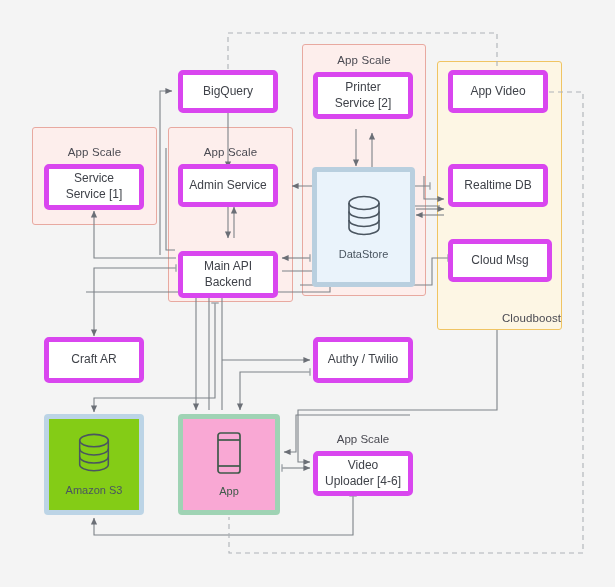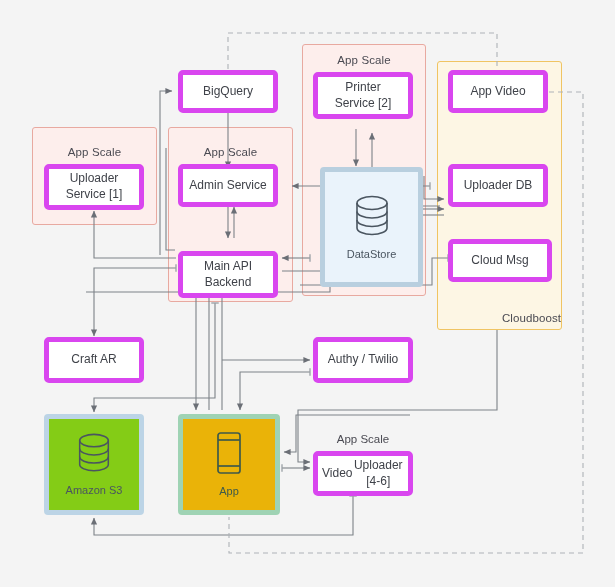--- a/index.html
+++ b/index.html
@@ -54,21 +54,21 @@
   }
   .node.big{
     border-radius:4px;
     flex-direction:column;
     justify-content:center;
     gap:4px;
     font-size:11px;
   }
   .node.store{ background:#eaf3fb; border-color:#b9cfdf; color:#4a5560;}
   .node.s3{ background:#84cc16; border-color:#bcd4e6; color:#4a5560;}
-  .node.app{ background:#eab308; border-color:#9fd3b4; color:#3f5a4a;}
+  .node.app{ background:#f9a8d4; border-color:#9fd3b4; color:#3f5a4a;}
   .icon{display:block;}
 </style>
 </head>
 <body>
 
 <div id="canvas">
 
   <div class="group" style="left:32px;top:127px;width:123px;height:96px;">
     <div class="group-label" style="top:18px;">App Scale</div>
   </div>
@@ -147,53 +147,53 @@
 
       <path d="M228,69 L228,33 L497,33 L497,69"></path>
 
       <path d="M549,92 L583,92 L583,553 L229,553 L229,517"></path>
     </g>
   </svg>
 
   <div class="node" style="left:178px;top:70px;width:100px;height:43px;">BigQuery</div>
 
   <div class="node" style="left:44px;top:164px;width:100px;height:46px;flex-direction:column;">
-    <span>Uploader</span>
+    <span>Service</span>
     <span>Service [1]</span>
   </div>
 
   <div class="node" style="left:178px;top:164px;width:100px;height:43px;">Admin Service</div>
 
   <div class="node" style="left:178px;top:239px;width:100px;height:47px;flex-direction:column;margin-top:12px;">
     <span>Main API</span>
     <span>Backend</span>
   </div>
 
   <div class="node" style="left:313px;top:72px;width:100px;height:47px;flex-direction:column;">
     <span>Printer</span>
     <span>Service [2]</span>
   </div>
 
-  <div class="node big store" style="left:312px;top:167px;width:103px;height:120px;margin-left:8px;">
+  <div class="node big store" style="left:312px;top:167px;width:103px;height:120px;">
     <span class="icon">
       <svg width="44" height="46" viewBox="0 0 44 46">
         <g fill="none" stroke="#4a5560" stroke-width="1.6">
           <ellipse cx="22" cy="10" rx="15" ry="6.5"></ellipse>
           <path d="M7,10 L7,35 A15,6.5 0 0 0 37,35 L37,10"></path>
           <path d="M7,18.5 A15,6.5 0 0 0 37,18.5"></path>
           <path d="M7,27 A15,6.5 0 0 0 37,27"></path>
         </g>
       </svg>
     </span>
     <span>DataStore</span>
   </div>
 
   <div class="node" style="left:448px;top:70px;width:100px;height:43px;">App Video</div>
 
-  <div class="node" style="left:448px;top:164px;width:100px;height:43px;">Uploader DB</div>
+  <div class="node" style="left:448px;top:164px;width:100px;height:43px;">Realtime DB</div>
 
   <div class="node" style="left:448px;top:239px;width:104px;height:43px;">Cloud Msg</div>
 
   <div class="node" style="left:44px;top:337px;width:100px;height:46px;">Craft AR</div>
 
   <div class="node" style="left:313px;top:337px;width:100px;height:46px;">Authy / Twilio</div>
 
   <div class="node big s3" style="left:44px;top:414px;width:100px;height:101px;">
     <span class="icon">
       <svg width="42" height="44" viewBox="0 0 44 46">
@@ -214,18 +214,18 @@
         <g fill="none" stroke="#3f5a4a" stroke-width="1.7">
           <rect x="4" y="3" width="22" height="40" rx="2.5"></rect>
           <path d="M4,10 L26,10"></path>
           <path d="M4,36 L26,36"></path>
         </g>
       </svg>
     </span>
     <span>App</span>
   </div>
 
-  <div class="node" style="left:313px;top:451px;width:100px;height:45px;flex-direction:row;">
+  <div class="node" style="left:313px;top:451px;width:100px;height:45px;flex-direction:column;">
     <span>Video</span>
     <span>Uploader [4-6]</span>
   </div>
 
 </div>
 
 </body></html>

